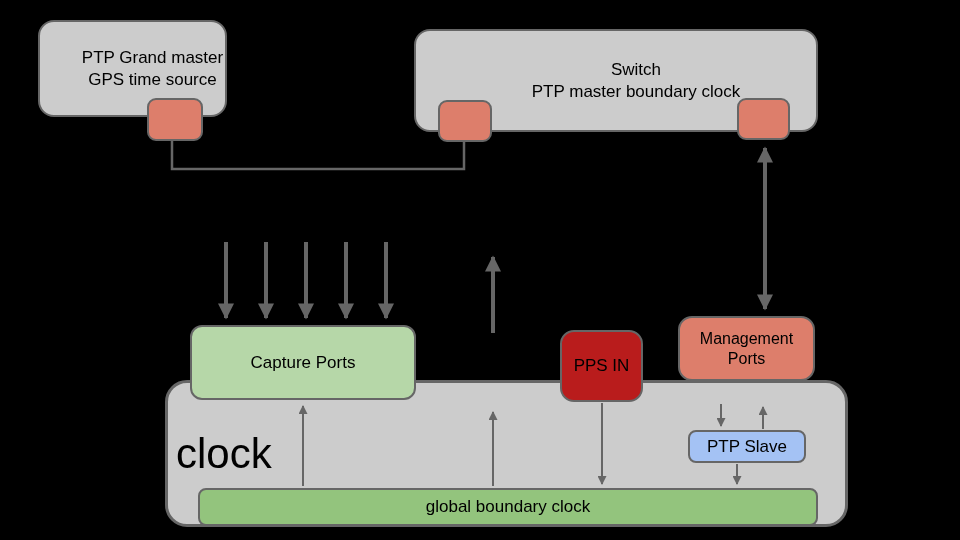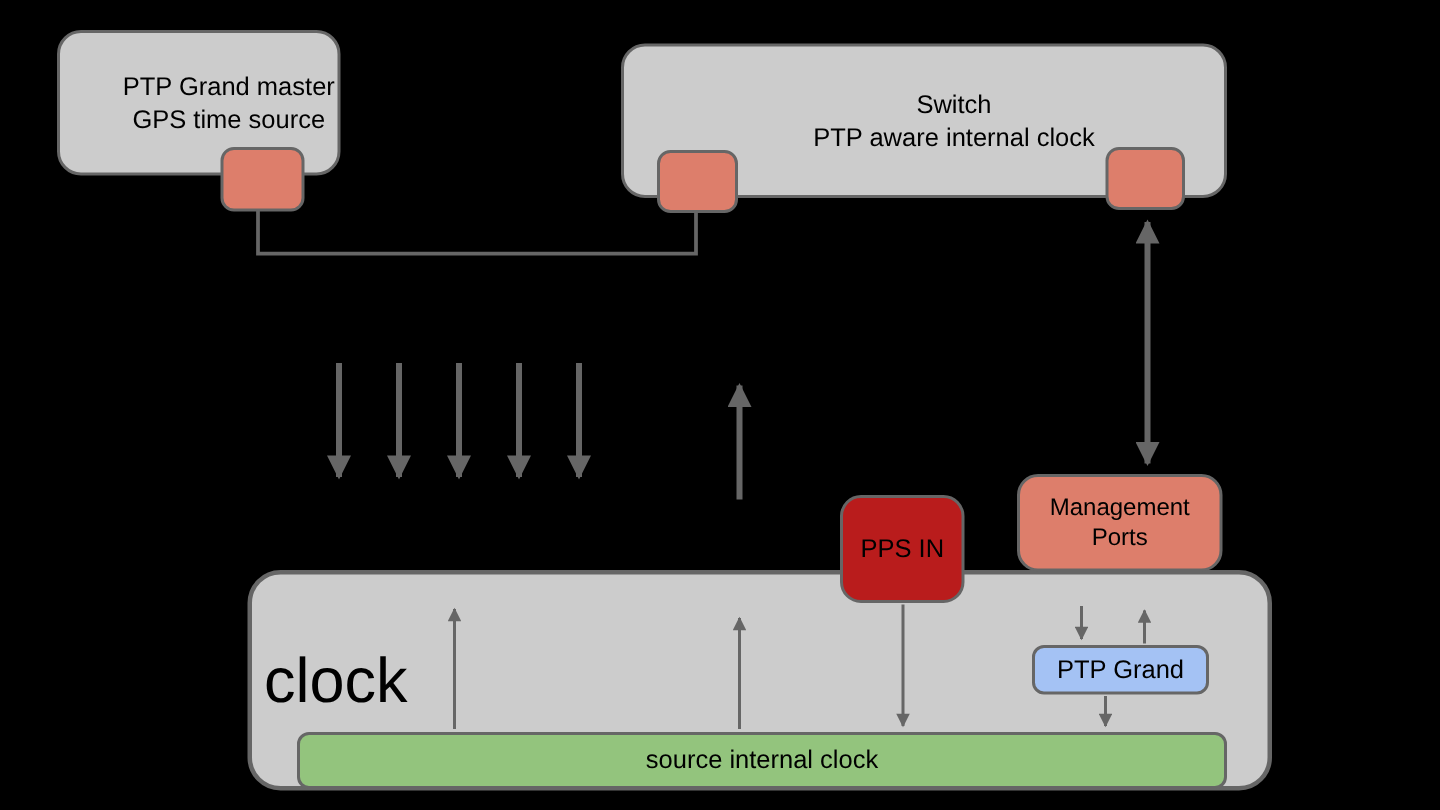--- a/index.html
+++ b/index.html
@@ -62,37 +62,40 @@
   <div id="fmadio-label">clock</div>
 
   <div class="node gray-box" id="gps-box">
     <span>PTP Grand master</span>
     <span>GPS time source</span>
   </div>
   <div class="node port" id="gps-port"></div>
 
   <div class="node gray-box" id="switch-box">
     <span>Switch</span>
-    <span>PTP aware internal clock</span>
+    <span>PTP master boundary clock</span>
   </div>
   <div class="node port" id="switch-port-left"></div>
   <div class="node port" id="switch-port-right"></div>
 
+  <div class="node green-box" id="capture-ports">
+    <span>Capture Ports</span>
+  </div>
   <div class="node purple-box" id="pps-in">
     <span>PPS IN</span>
   </div>
   <div class="node salmon-box" id="management-ports">
     <span>Management</span>
     <span>Ports</span>
   </div>
   <div class="node blue-box" id="ptp-slave">
-    <span>PTP Grand</span>
+    <span>PTP Slave</span>
   </div>
   <div class="node greenbar" id="global-clock">
-    <span>source internal clock</span>
+    <span>global boundary clock</span>
   </div>
 
   <svg class="wires" width="960" height="540" viewBox="0 0 960 540">
     <defs>
       <marker id="head-big" viewBox="0 0 10 10" refX="9" refY="5" markerWidth="5.5" markerHeight="4" orient="auto-start-reverse">
         <path d="M0,0 L10,5 L0,10 z" fill="#666666"></path>
       </marker>
       <marker id="head-small" viewBox="0 0 10 10" refX="9" refY="5" markerWidth="5" markerHeight="4.5" orient="auto-start-reverse">
         <path d="M0,0 L10,5 L0,10 z" fill="#666666"></path>
       </marker>

